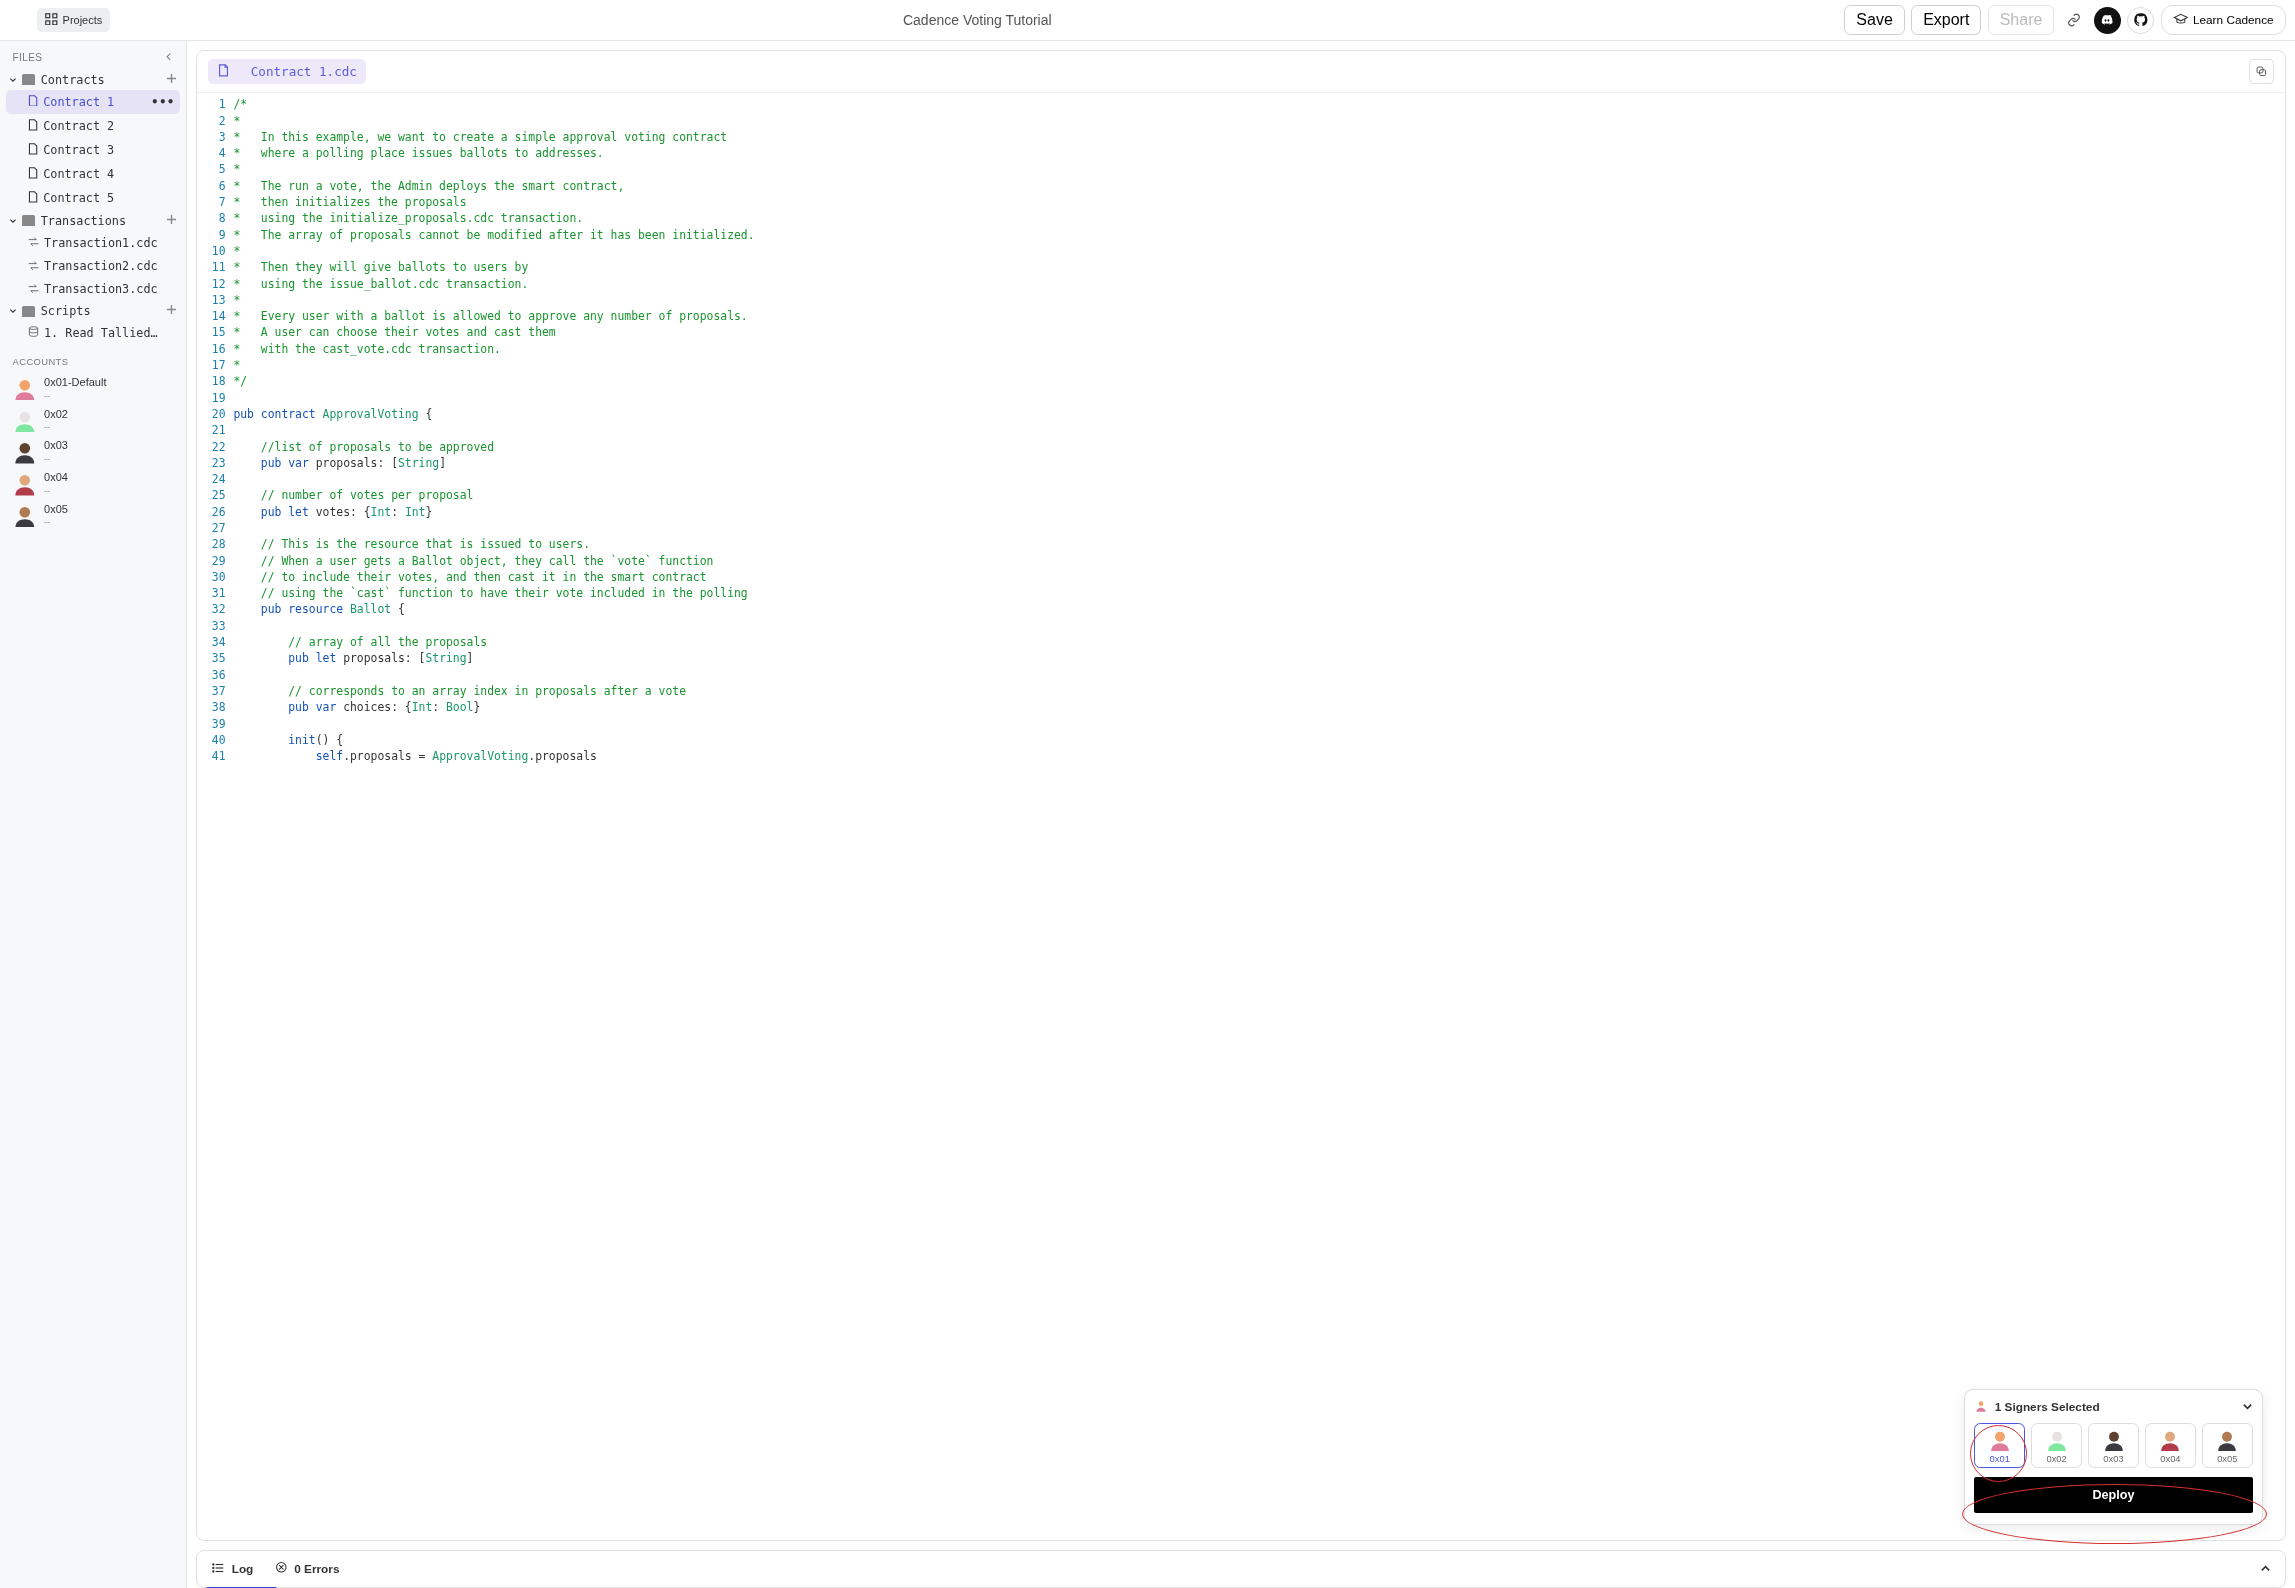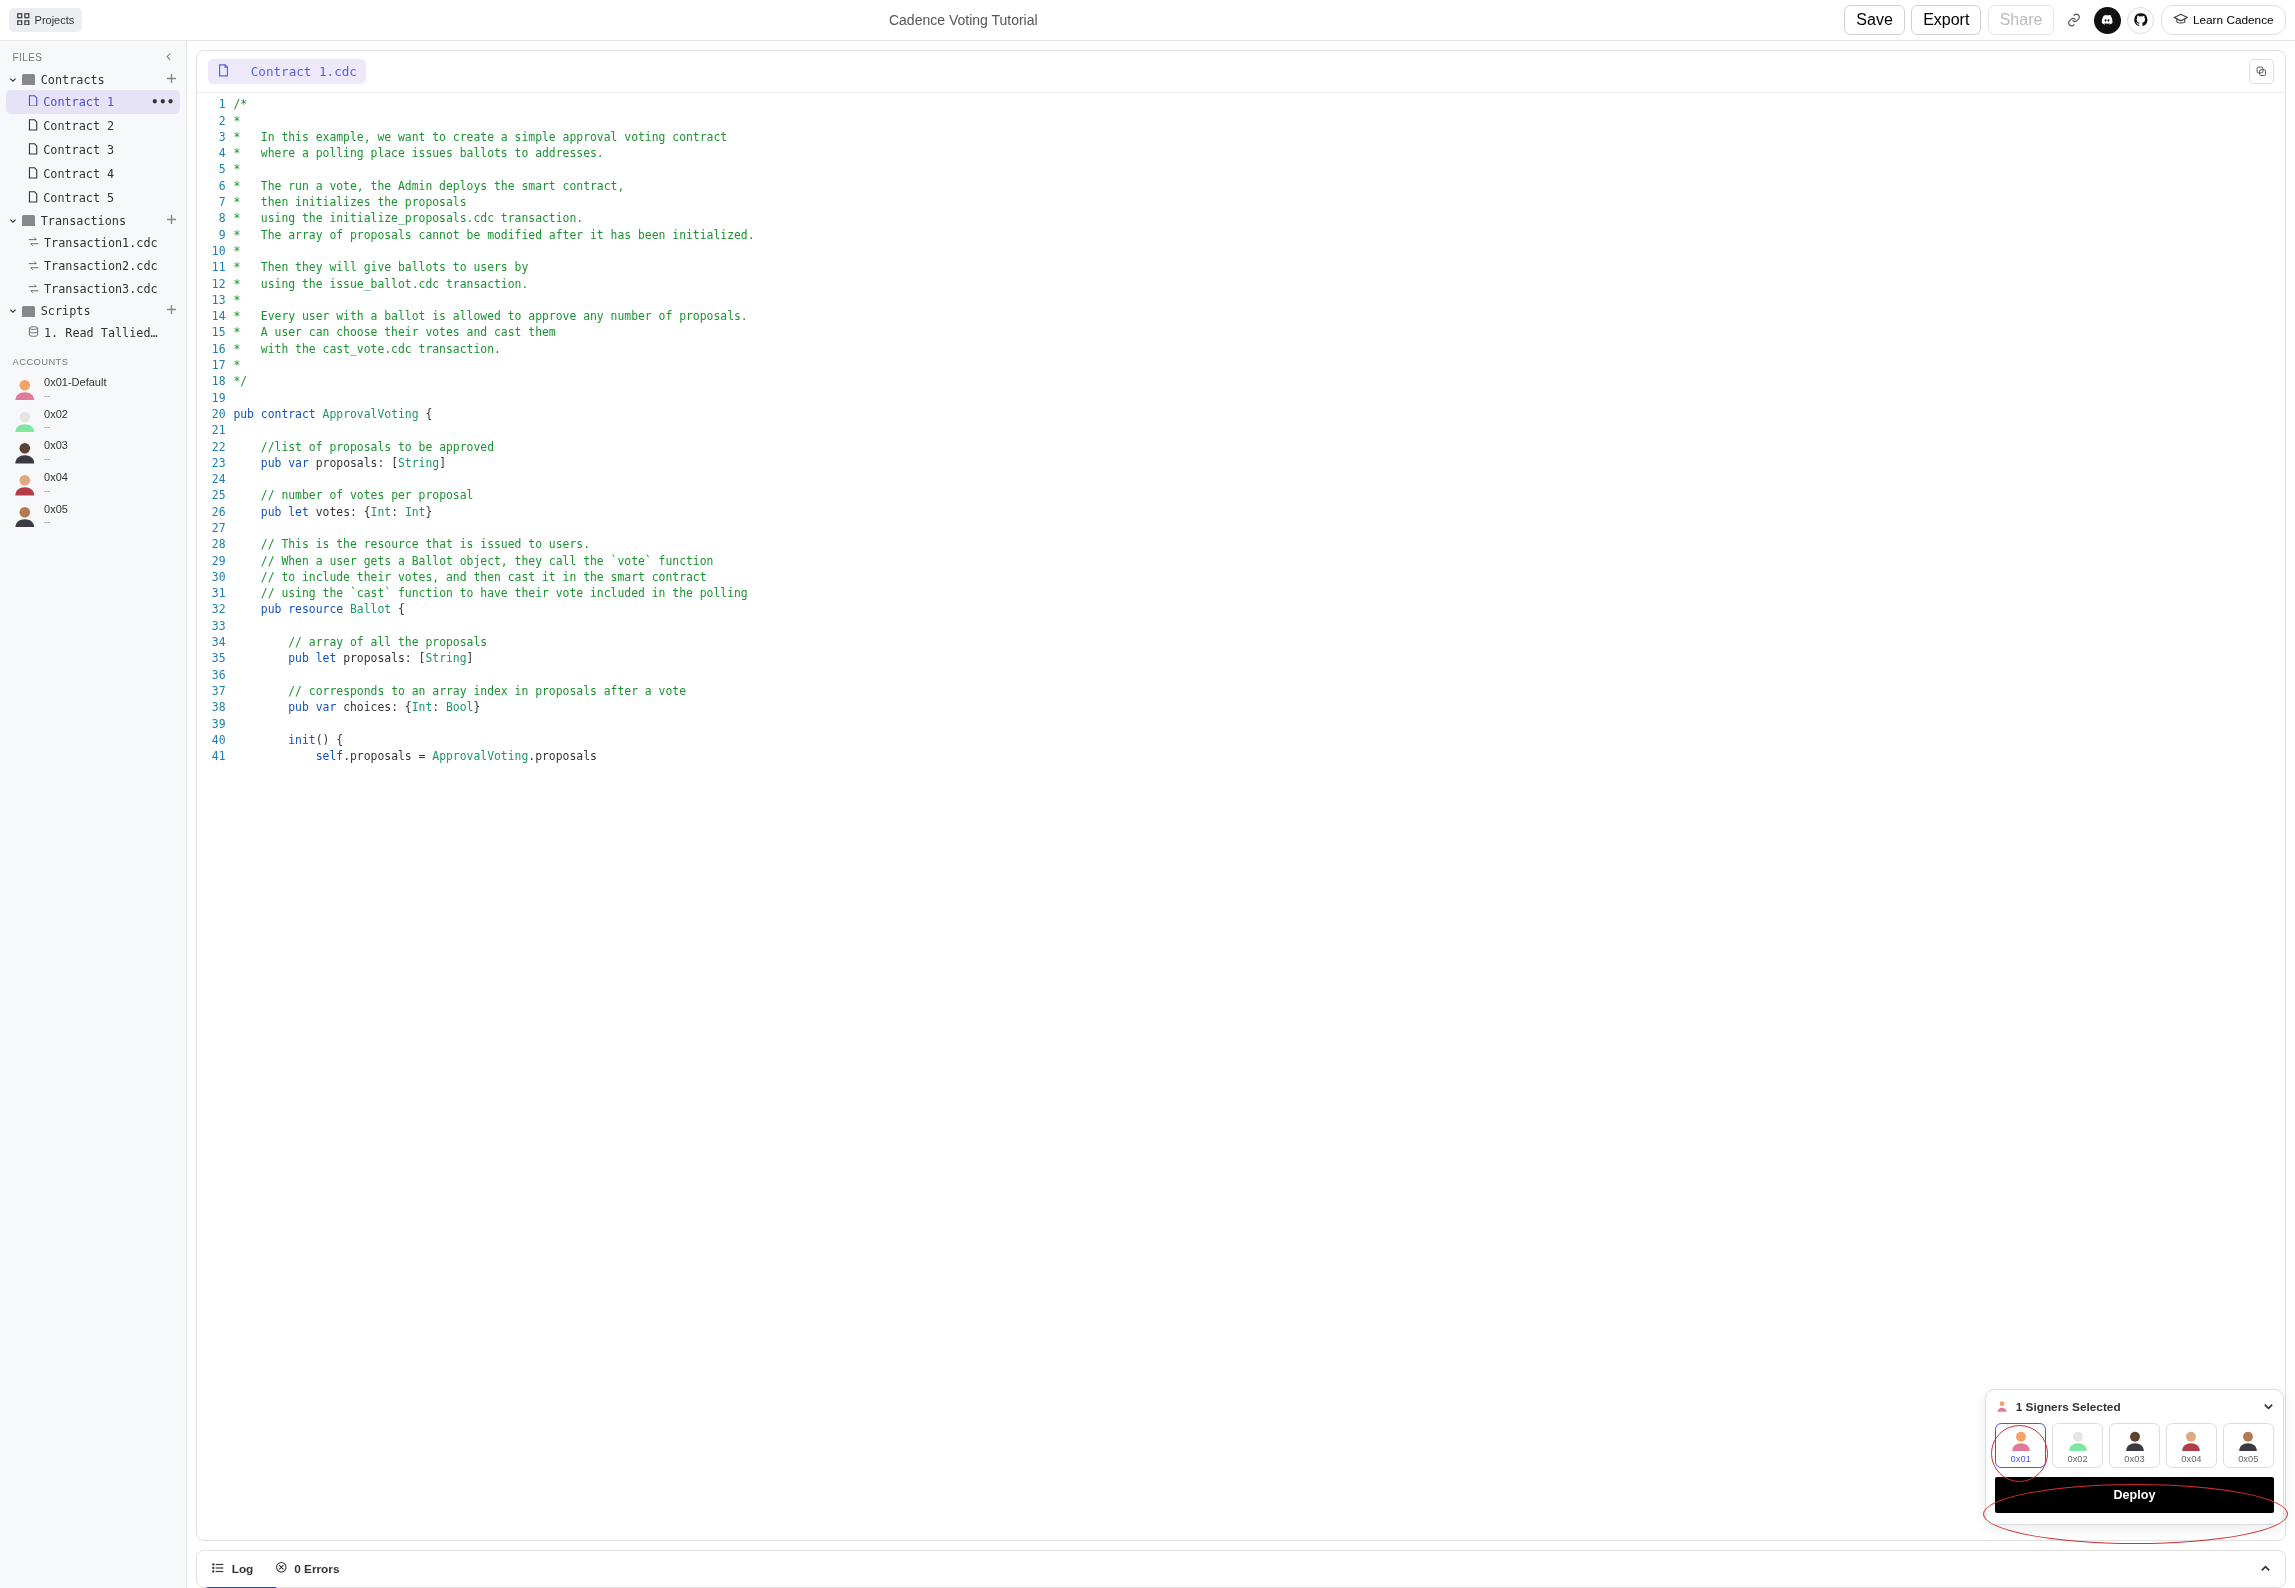--- a/index.html
+++ b/index.html
@@ -18,21 +18,21 @@
     display: flex;
     align-items: center;
     padding: 6.3px 9.4px;
     gap: 6.3px;
     border-bottom: 0.8px solid #e5e5e5;
     height: 41px;
   }
   .projects-btn {
     display: flex; align-items: center; gap: 4.7px;
     background: #eceef1; border: none; border-radius: 4.7px;
-    padding: 4.7px 7.9px; font-size: 11px; color: #333; cursor: pointer;
+    padding: 4.7px 7.9px; font-size: 11px; color: #333; cursor: pointer; margin-left: 28px;
   }
   .title {
     flex: 1; text-align: center; font-size: 14px; color: #555;
   }
   .top-actions { display: flex; align-items: center; gap: 6.3px; }
   .btn {
     background: #fff; border: 0.8px solid #d0d0d0; border-radius: 6.3px;
     padding: 4.7px 11px; font-size: 16px; cursor: pointer;
   }
   .btn-disabled { color: #bbb; border-color: #e5e5e5; cursor: default; }
@@ -121,21 +121,21 @@
     user-select:none;
   }
   .lines { padding: 3.1px 0; white-space: pre; }
   .c-comment { color: #1a9430; }
   .c-kw { color: #1452b5; }
   .c-type { color: #1a9766; }
   .c-punct { color: #333; }
   .c-ident { color: #333; }
   
   .deploy-panel {
-    position: absolute; right: 11px; bottom: 63px; width: 299px;
+    position: absolute; right: 32px; bottom: 63px; width: 299px;
     background:#fff; border:0.8px solid #ddd; border-radius:9.4px;
     box-shadow: 0 3.1px 12.6px rgba(0,0,0,0.08);
     padding: 9.4px 9.4px 11px;
   }
   .deploy-hdr { display:flex; align-items:center; gap:6.3px; margin-bottom:7.9px; }
   .deploy-hdr .txt { font-weight:600; font-size:11.8px; flex:1;}
   .signer-row { display:flex; gap:6.3px; margin-bottom:9.4px; }
   .signer {
     flex:1; border:0.8px solid #ddd; border-radius:6.3px; padding:4.7px 1.6px 3.1px;
     display:flex; flex-direction:column; align-items:center; gap:1.6px;

